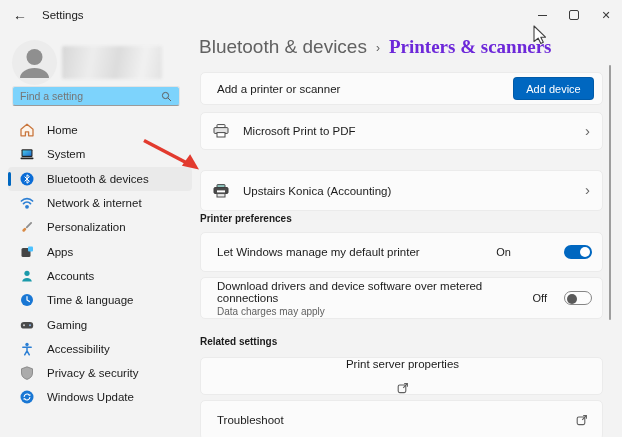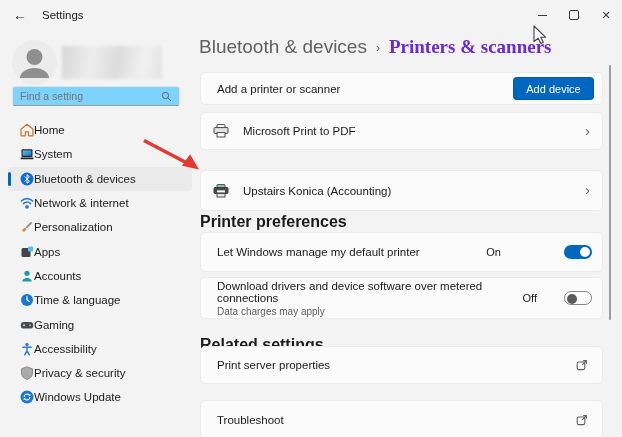--- a/index.html
+++ b/index.html
@@ -26,21 +26,21 @@
   .avatar{position:absolute;left:12px;top:40px;width:45px;height:45px;border-radius:50%;background:#ececec;overflow:hidden;}
   .name-blob{position:absolute;left:62px;top:46px;width:100px;height:33px;border-radius:2px;
     background:linear-gradient(100deg,#d7d7d7 0%,#ededed 30%,#dcdcdc 55%,#f1f1f1 80%,#e2e2e2 100%);
     filter:blur(1.5px);}
   .search-box{position:absolute;left:12px;top:86px;width:168px;height:20px;box-sizing:border-box;
     background:#7dd3fc;border:1px solid #e3e3e3;border-bottom:1px solid #9a9a9a;border-radius:3px;
     display:flex;align-items:center;padding:0 7px;}
   .search-box input{flex:1;border:none;outline:none;background:transparent;font-size:10.5px;color:#5f5f5f;
     font-family:"Liberation Sans","DejaVu Sans",sans-serif;padding:0;min-width:0;}
   .nav{position:absolute;left:8px;top:118px;width:184px;display:flex;flex-direction:column;}
-  .nav-item{height:24.3px;display:flex;align-items:center;padding-left:12px;
+  .nav-item{height:24.3px;display:flex;align-items:center;padding-left:12px;gap:13px;
     border-radius:4px;font-size:11.5px;color:#1b1b1b;position:relative;box-sizing:border-box;}
   .nav-item.selected{background:#eaeaea;}
   .nav-item.selected::before{content:"";position:absolute;left:0;top:5px;width:3px;height:14px;
     background:var(--accent);border-radius:2px;}
   .nav-item svg{flex:0 0 auto;}
 
   
   .breadcrumb{position:absolute;left:199px;top:36px;display:flex;align-items:center;font-size:19px;white-space:nowrap;}
   .crumb-parent{color:#616161;font-weight:400;}
   .crumb-sep{color:#616161;font-size:12px;margin:0 9px;padding-top:2px;}
@@ -51,34 +51,34 @@
     display:flex;align-items:center;font-size:11.5px;}
   .card-add{top:72px;height:33px;padding:0 8px 0 16px;}
   .card-add .row-label{flex:1;}
   .btn-accent{width:79px;height:21px;background:var(--accent);color:#fff;border:1px solid rgba(0,0,0,.12);
     border-radius:4px;font-size:11px;display:flex;align-items:center;justify-content:center;
     font-family:"Liberation Sans","DejaVu Sans",sans-serif;text-align:center;}
   .card-printer1{top:112px;height:38px;padding:0 12px;}
   .card-printer2{top:170px;height:41px;padding:0 12px;}
   .printer-label{margin-left:14px;flex:1;}
   .chevron{color:#666;font-size:15px;line-height:1;padding-bottom:2px;}
-  .section-header{position:absolute;left:200px;font-size:16px;font-weight:700;color:#1b1b1b;}
+  .section-header{position:absolute;left:200px;font-size:10px;font-weight:700;color:#1b1b1b;}
   .hdr-pref{top:213px;}
   .hdr-related{top:336px;}
   .card-toggle1{top:232px;height:40px;padding:0 10px 0 16px;gap:36px;}
   .card-toggle2{top:277px;height:42px;padding:0 10px 0 16px;}
   .toggle-text{flex:1;display:flex;flex-direction:column;gap:2px;}
   .row-sub{font-size:10px;color:#616161;}
-  .state-label{font-size:11px;margin-right:27px;}
+  .state-label{font-size:11px;margin-right:17px;}
   .toggle{position:relative;width:28px;height:14px;border-radius:8px;box-sizing:border-box;flex:0 0 auto;}
   .toggle.on{background:var(--accent);}
   .toggle.on .knob{position:absolute;right:2px;top:2px;width:10px;height:10px;border-radius:50%;background:#fff;}
   .toggle.off{background:#fdfdfd;border:1px solid #868686;}
   .toggle.off .knob{position:absolute;left:2px;top:1.6px;width:10px;height:10px;border-radius:50%;background:#5a5a5a;}
-  .card-link1{top:346px;height:38px;padding:0 14px 0 16px;}
+  .card-link1{top:357px;height:38px;padding:0 14px 0 16px;flex-direction:column;}
   .card-link2{top:400px;height:40px;padding:0 14px 0 16px;}
   .link-label{flex:1;}
 
   .scrollbar{position:absolute;left:609px;top:65px;width:2px;height:255px;background:#9d9d9d;border-radius:1px;}
 
   .overlay{position:absolute;left:0;top:0;pointer-events:none;z-index:50;}
 </style>
 </head>
 <body>
 

